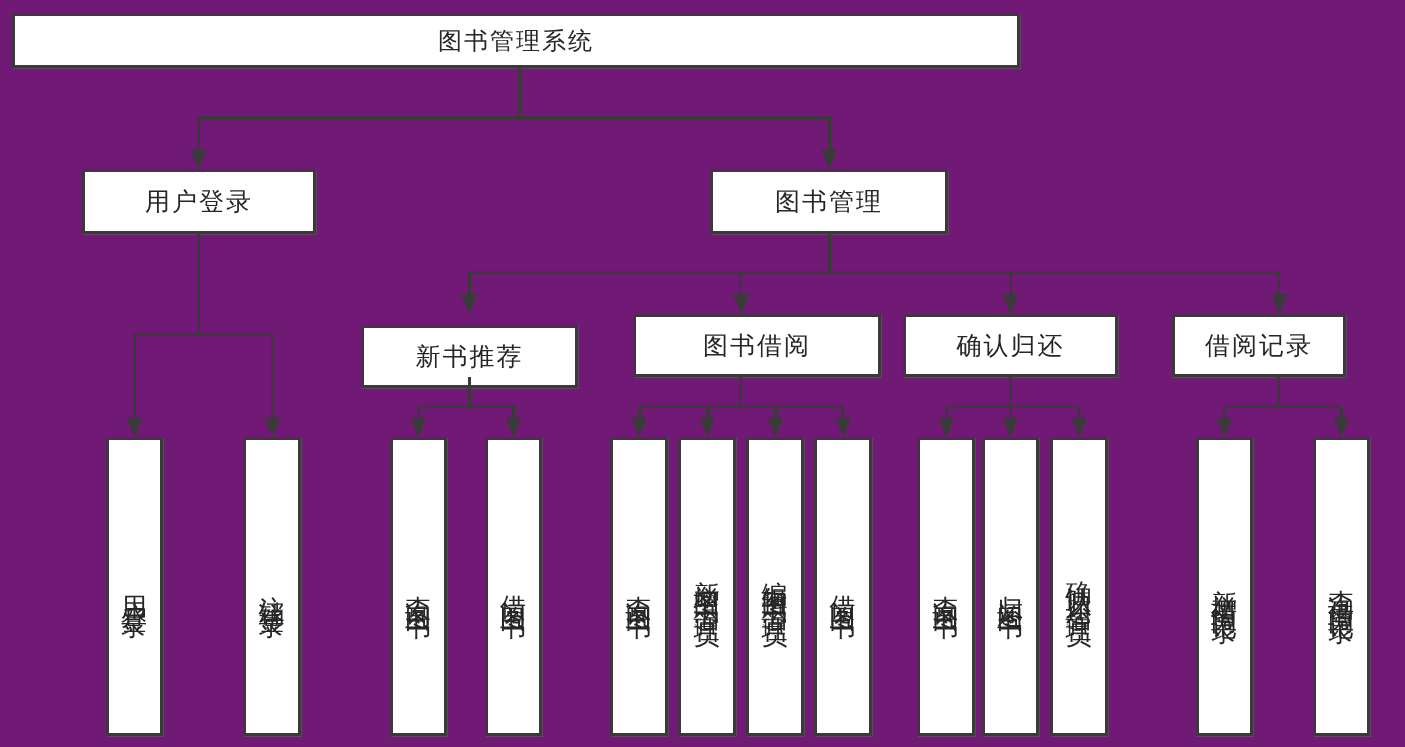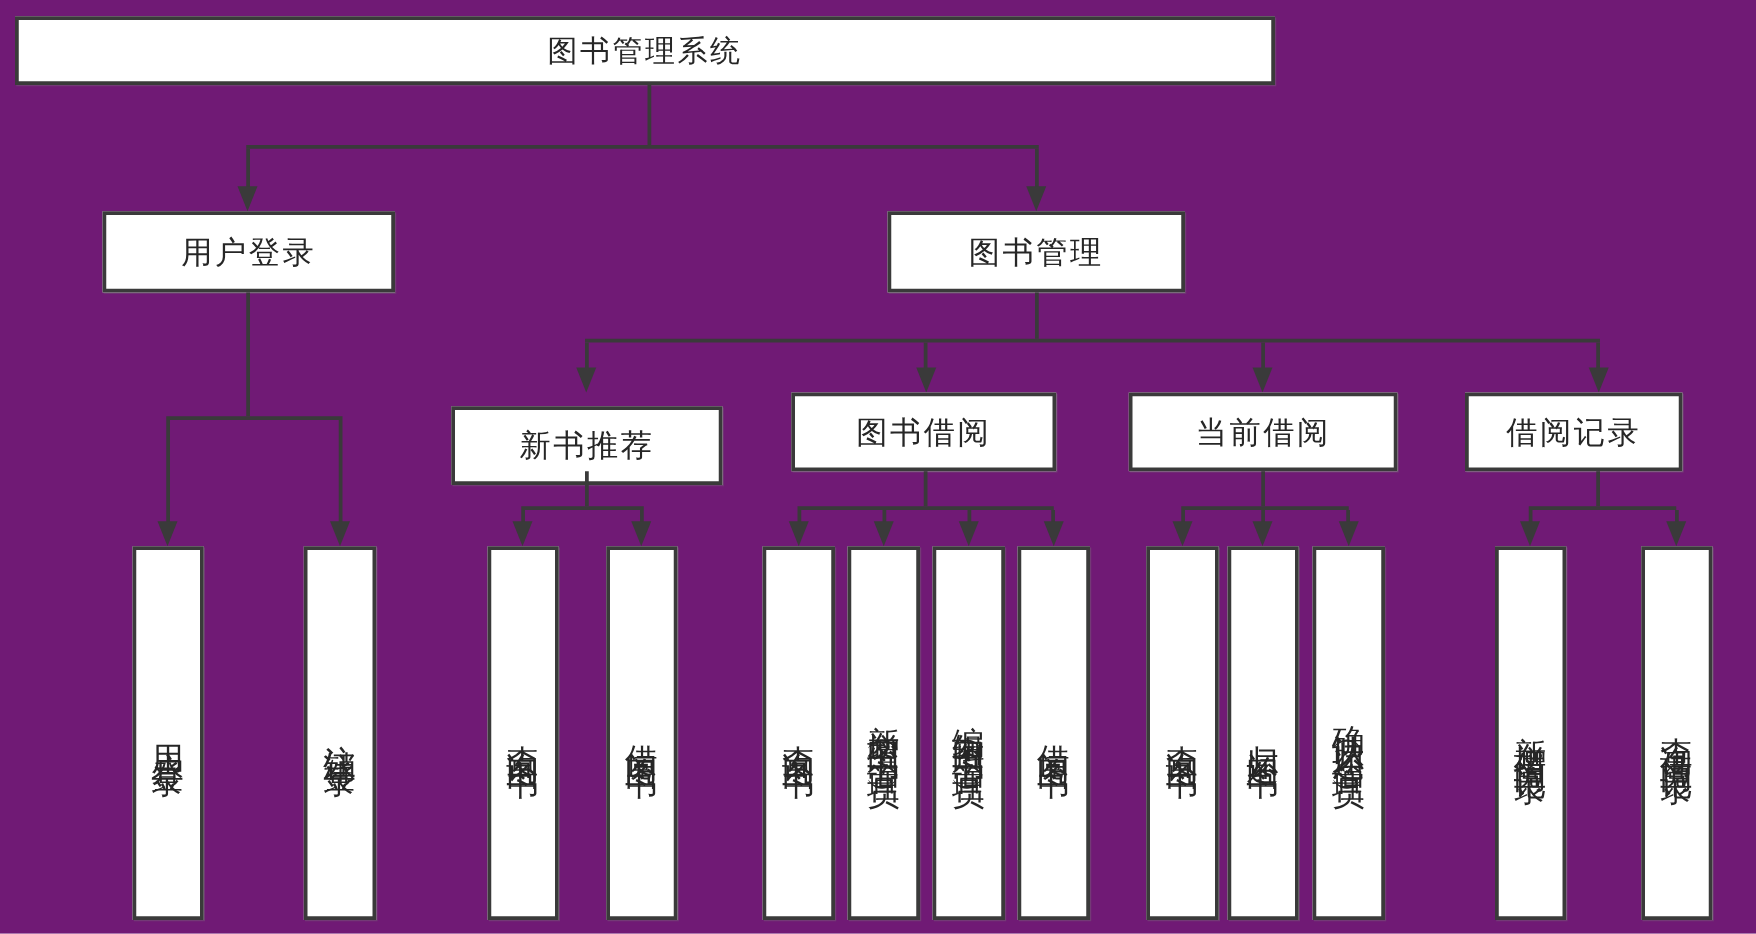--- a/index.html
+++ b/index.html
@@ -93,25 +93,25 @@
   <div class="vl" style="left:739px; top:274px; height:24px;"></div>
   <div class="arrow" style="left:733px; top:294px;"></div>
   <div class="vl" style="left:1009px; top:274px; height:24px;"></div>
   <div class="arrow" style="left:1002px; top:294px;"></div>
   <div class="vl" style="left:1277px; top:274px; height:24px;"></div>
   <div class="arrow" style="left:1271px; top:294px;"></div>
 
   <div class="box" style="left:361px; top:325px; width:217px; height:63px;">
     <span class="hlabel">新书推荐</span>
   </div>
-  <div class="box" style="left:633px; top:314px; width:212px; height:63px;justify-content:center;">
+  <div class="box" style="left:633px; top:314px; width:248px; height:63px;justify-content:center;">
     <span class="hlabel">图书借阅</span>
   </div>
   <div class="box" style="left:903px; top:314px; width:215px; height:63px;">
-    <span class="hlabel">当前借阅</span>
+    <span class="hlabel">确认归还</span>
   </div>
   <div class="box" style="left:1172px; top:314px; width:174px; height:63px;">
     <span class="hlabel">借阅记录</span>
   </div>
 
   <div class="vl" style="left:468px; top:377px; height:28px;"></div>
   <div class="hl" style="left:417px; top:405px; width:98px;"></div>
   <div class="vl" style="left:417px; top:408px; height:14px;"></div>
   <div class="arrow" style="left:410px; top:417px;"></div>
   <div class="vl" style="left:512px; top:408px; height:14px;"></div>

